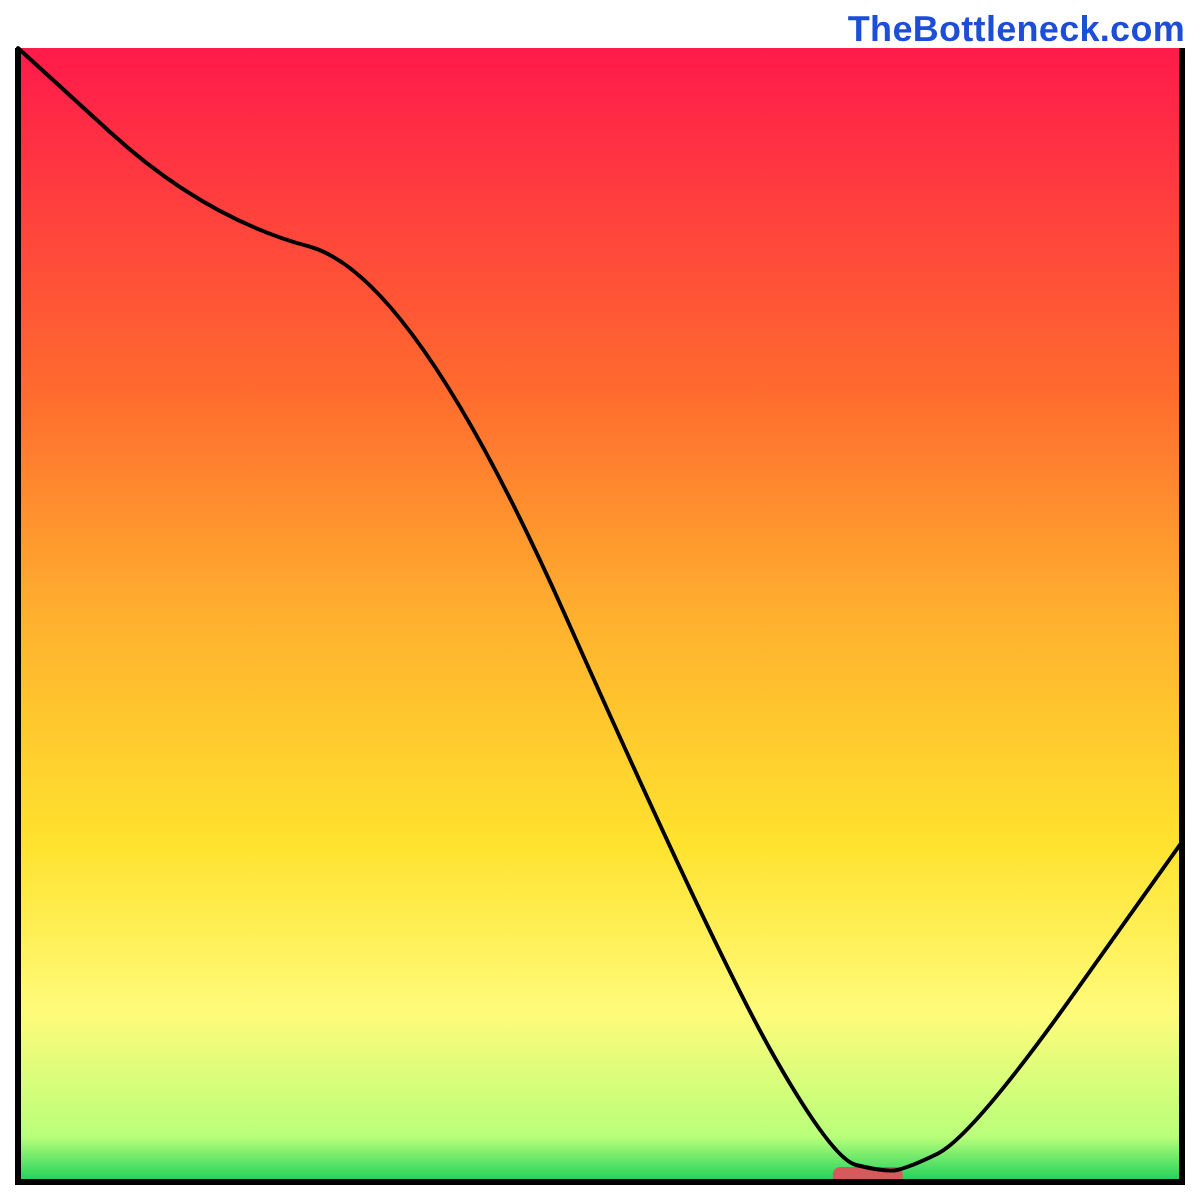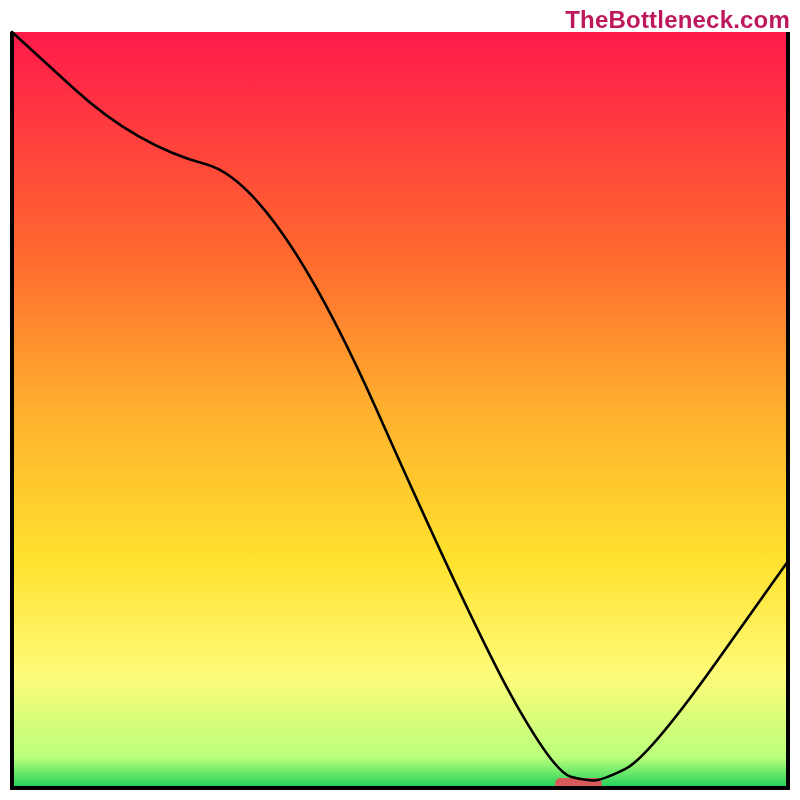--- a/index.html
+++ b/index.html
@@ -15,21 +15,21 @@
     width: 800px;
     height: 800px;
   }
   .watermark {
     position: absolute;
     top: 6px;
     right: 10px;
     font-family: Arial, sans-serif;
     font-size: 24px;
     font-weight: 600;
-    color: #be185d;
+    color: #1d4ed8;
     letter-spacing: 0.2px;
     z-index: 50;
   }
   .plot-frame {
     position: absolute;
     left: 12px;
     top: 32px;
     width: 776px;
     height: 756px;
     box-sizing: border-box;

